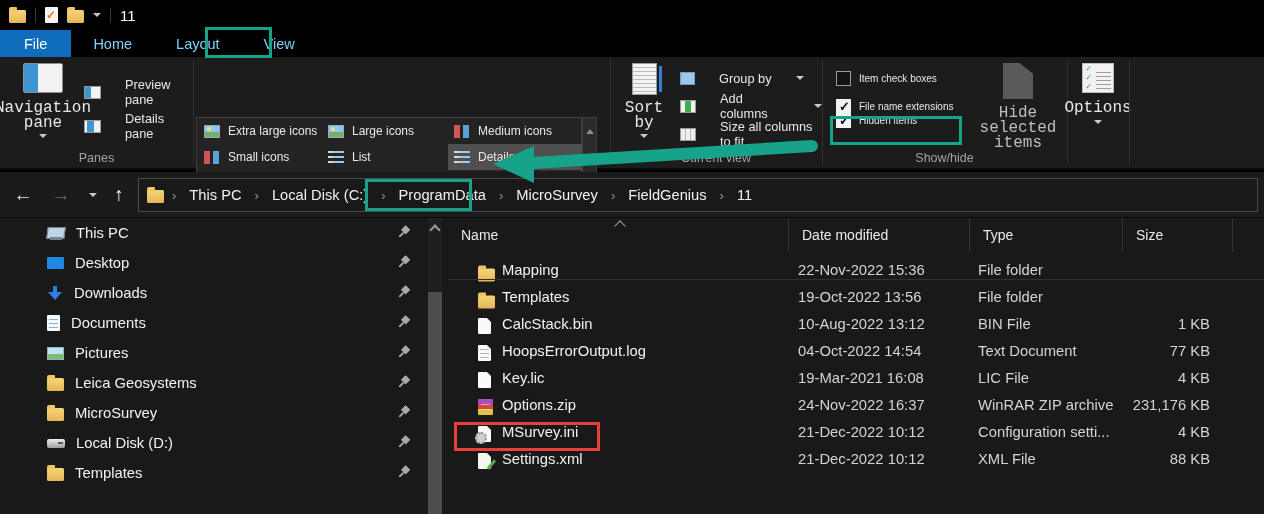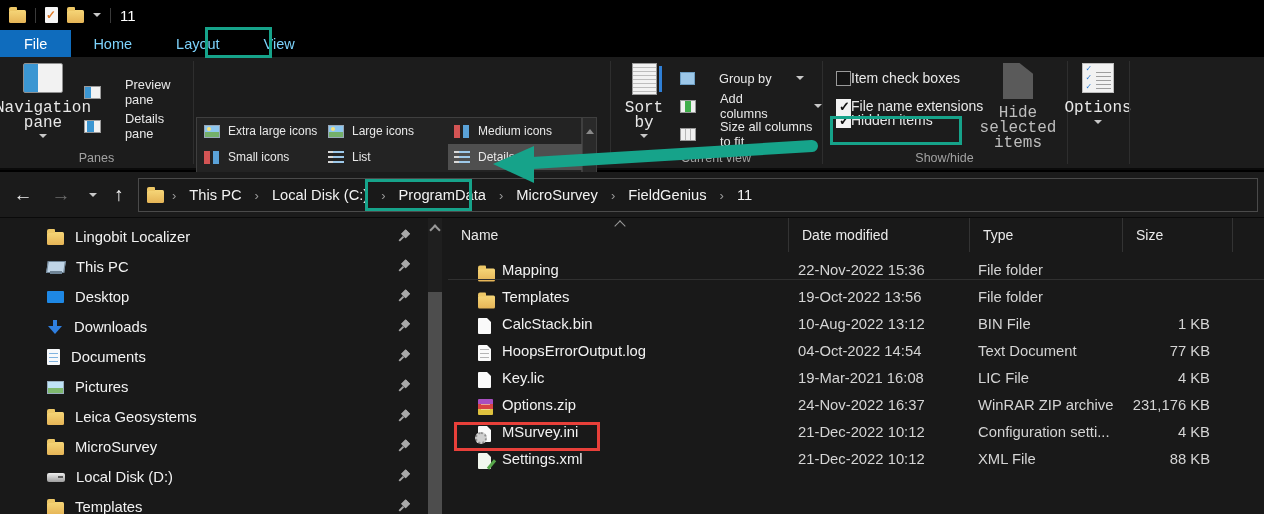--- a/index.html
+++ b/index.html
@@ -58,21 +58,21 @@
                 background:repeating-linear-gradient(90deg,#f0f0f0 0 4px,#b5b5b5 4px 5px); }
   .ri-hideitems { width:30px; height:36px; background:#6f6f6f; margin-bottom:7px;
                   clip-path:polygon(0 0,55% 0,100% 30%,100% 100%,0 100%); opacity:.75; }
   .ri-options { width:32px; height:30px; background:#f2f2f2; border:1px solid #bdbdbd; margin-bottom:8px; }
   .ri-options::before { content:'✓\A✓\A✓'; white-space:pre; position:absolute; left:3px; top:1px;
                         color:#2f7fd6; font-size:9px; line-height:9px; font-weight:bold; }
   .ri-options::after { content:''; position:absolute; left:13px; top:5px; width:15px; height:20px;
                        background:repeating-linear-gradient(#f2f2f2 0 3px,#9e9e9e 3px 4px); }
 
   
-  .cbrow { position:absolute; display:flex; align-items:center; font-size:14px; color:#e8e8e8; height:20px; }
+  .cbrow { position:absolute; display:flex; align-items:center; gap:8px; font-size:10px; color:#e8e8e8; height:20px; }
   .cbox { width:15px; height:15px; border:1px solid #9a9a9a; background:#141414; position:relative; flex:none; }
   .cbox.checked { background:#f2f2f2; border-color:#f2f2f2; }
   .cbox.checked::after { content:'✓'; position:absolute; left:2px; top:-1px; color:#111; font-size:13px; font-weight:bold; }
 
   
   #gallery { position:absolute; left:196px; top:60px; width:386px; height:80px;
              background:#232323; border:1px solid #3f3f3f; }
   .gcol { position:absolute; top:0; height:78px; }
   .gitem { height:26px; display:flex; align-items:center; gap:8px; padding-left:6px;
            font-size:12px; color:#e8e8e8; }
@@ -348,25 +348,20 @@
       <span class="crumb-sep">›</span>
       <span class="crumb">FieldGenius</span>
       <span class="crumb-sep">›</span>
       <span class="crumb">11</span>
     </div>
   </div>
 
   <div id="main">
 
     <div id="sidebar">
-      <div class="srow" style="margin-top:4px">
-        <span class="ic ic-folder"></span>
-        <span>Lingobit Localizer</span>
-        <span class="pin"></span>
-      </div>
       <div class="srow">
         <span class="ic ic-pc"></span>
         <span>This PC</span>
         <span class="pin"></span>
       </div>
       <div class="srow">
         <span class="ic ic-desktop"></span>
         <span>Desktop</span>
         <span class="pin"></span>
       </div>

